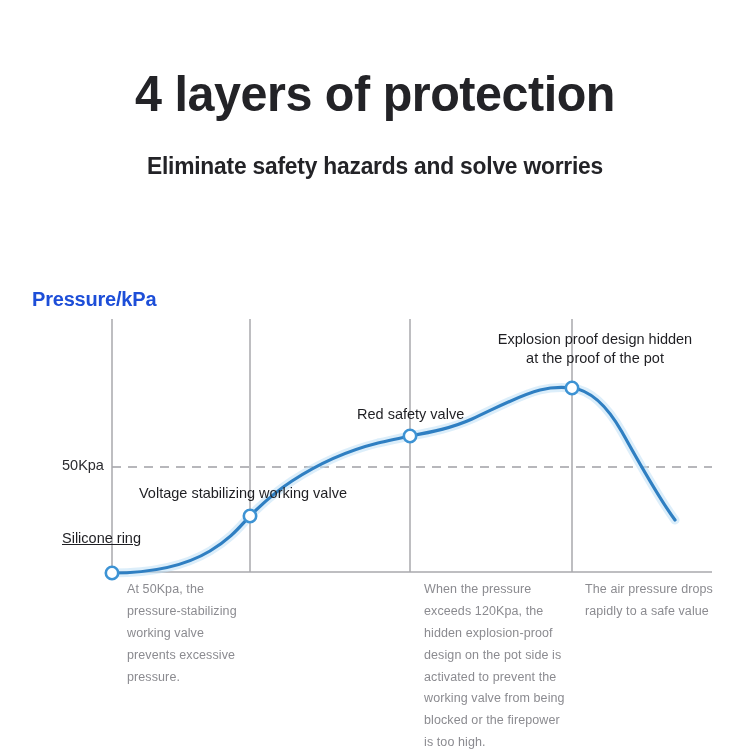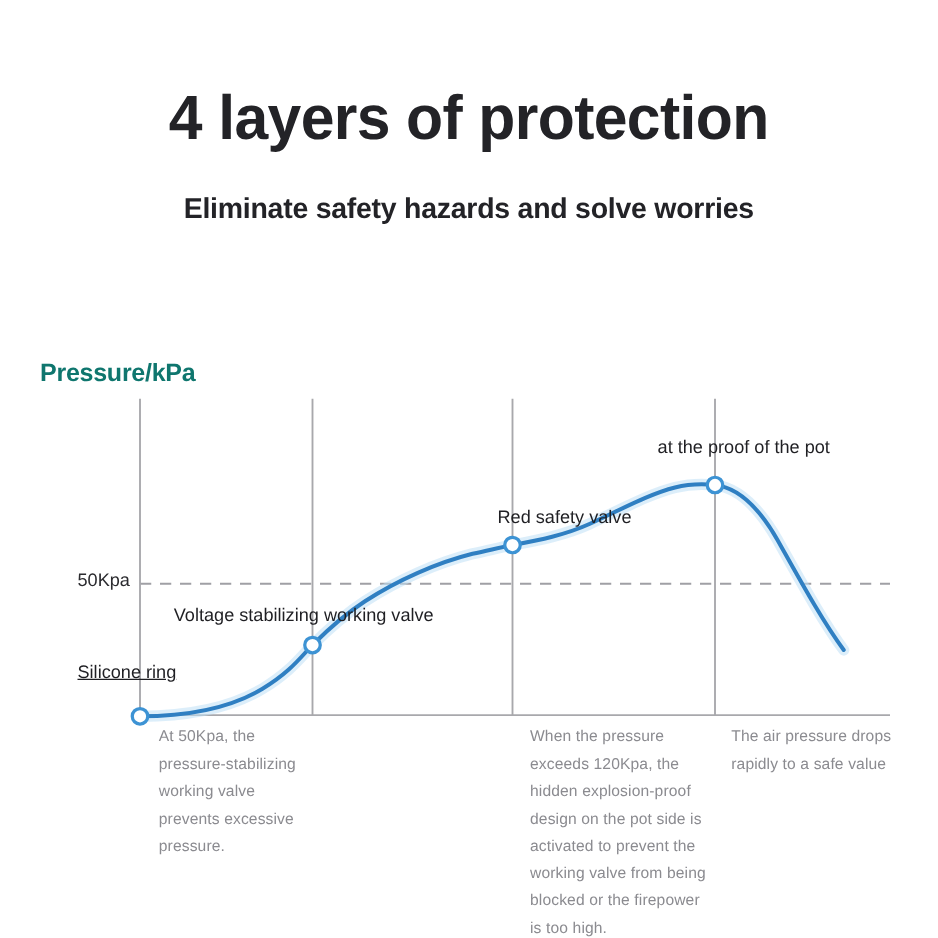--- a/index.html
+++ b/index.html
@@ -52,21 +52,21 @@
     transform: scaleX(0.99);
   }
 
   
   .axis-title {
     position: absolute;
     left: 32px; top: 288px;
     font-size: 20px;
     font-weight: 700;
     letter-spacing: -0.2px;
-    color: #0f766e;
+    color: #1d4ed8;
     white-space: nowrap;
   }
 
   .y-tick-label {
     position: absolute;
     left: 62px;
     top: 457px;
     font-size: 14.5px;
     color: #2b2b2f;
     white-space: nowrap;
@@ -83,21 +83,21 @@
   
   .callout {
     position: absolute;
     font-size: 14.5px;
     color: #1f1f23;
     white-space: nowrap;
     line-height: 1.35;
   }
   .callout.silicone   { left: 62px;  top: 529px; text-decoration: underline; }
   .callout.voltage    { left: 139px; top: 484px; text-align: right; }
-  .callout.redvalve   { left: 357px; top: 405px; margin-left: 41px; }
+  .callout.redvalve   { left: 357px; top: 405px; }
   .callout.explosion  {
     left: 484px; top: 330px;
     text-align: center;
     white-space: normal;
     width: 222px;
     line-height: 1.33;
   }
 
   
   .captions {
@@ -173,21 +173,21 @@
     <circle cx="572" cy="388" r="6.2" fill="#ffffff" stroke="#3d93d4" stroke-width="2.6"></circle>
   </svg>
 
   <div class="callout silicone">Silicone ring</div>
 
   <div class="callout voltage">Voltage stabilizing working valve</div>
 
   <div class="callout redvalve">Red safety valve</div>
 
   <div class="callout explosion">
-    <br>
+    <span>Explosion proof design hidden</span><br>
     <span>at the proof of the pot</span>
   </div>
 
   <div class="captions">
     <div class="caption c1">At 50Kpa, the pressure-stabilizing working valve prevents excessive pressure.</div>
     <div class="caption c3">When the pressure exceeds 120Kpa, the hidden explosion-proof design on the pot side is activated to prevent the working valve from being blocked or the firepower is too high.</div>
     <div class="caption c4">The air pressure drops rapidly to a safe value</div>
   </div>
 
 </div>

